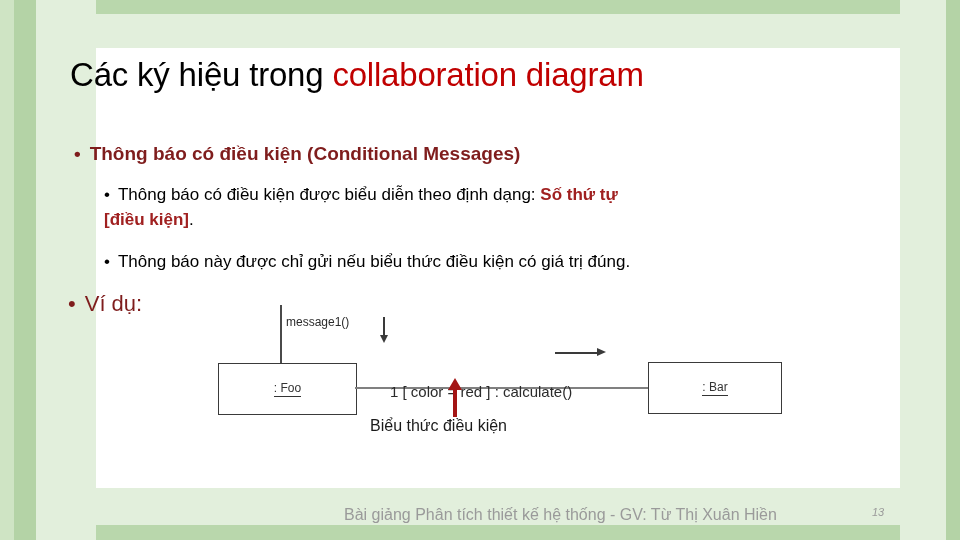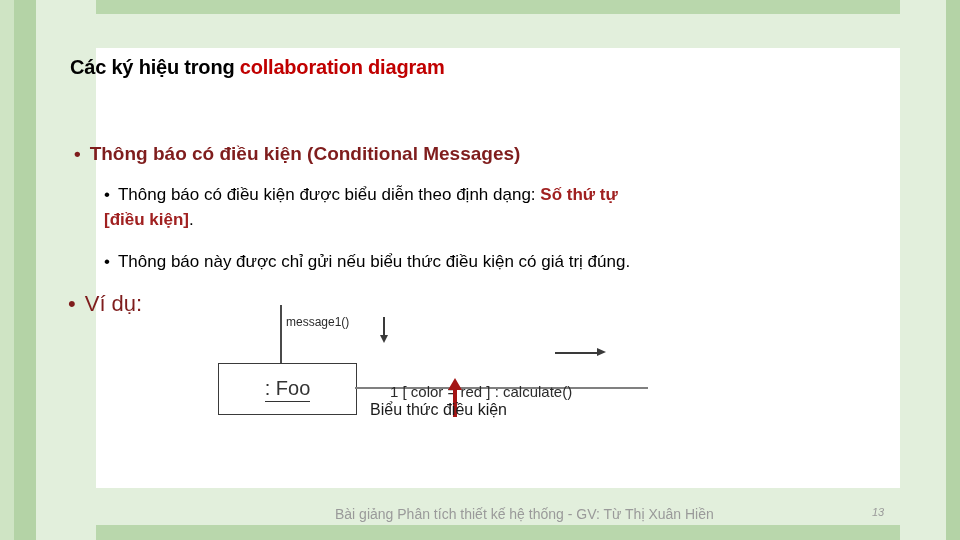--- a/index.html
+++ b/index.html
@@ -40,22 +40,22 @@
     left: 96px; top: 48px;
     width: 804px; height: 440px;
     background: #ffffff;
   }
 
   
   .title {
     position: absolute;
     left: 70px; top: 56px;
     width: 850px;
-    font-size: 20px;
-    font-weight: bold;
+    font-size: 33px;
+    font-weight: normal;
     color: #000000;
     letter-spacing: -0.2px;
     white-space: nowrap;
   }
   .title .accent { color: #c00000; }
 
   
   .bullet-l1 {
     position: absolute;
     font-size: 19px;
@@ -89,21 +89,21 @@
     left: 200px; top: 305px;
     width: 620px; height: 150px;
   }
   .node-box {
     position: absolute;
     border: 1.6px solid #3a3a3a;
     background: #ffffff;
     display: flex;
     align-items: center;
     justify-content: center;
-    font-size: 20px;
+    font-size: 12px;
     color: #333333;
   }
   .node-box span {
     border-bottom: 1.6px solid #333333;
     padding-bottom: 1px;
   }
   .node-foo { left: 18px;  top: 58px; width: 137px; height: 50px; }
   .node-bar { left: 448px; top: 57px; width: 132px; height: 50px; }
 
   .link-line {
@@ -128,21 +128,21 @@
   .cond-label {
     position: absolute;
     left: 190px; top: 62px;
     font-size: 15px;
     color: #2b2b2b;
     white-space: nowrap;
     margin-top: 16px;
   }
   .note-label {
     position: absolute;
-    left: 170px; top: 96px;
+    left: 170px; top: 112px;
     font-size: 16px;
     color: #1a1a1a;
     white-space: nowrap;
   }
 
   .arrow-down {
     position: absolute;
     left: 183px; top: 12px;
     width: 2px; height: 20px;
     background: #3a3a3a;
@@ -180,22 +180,22 @@
     position: absolute;
     left: -5px; top: -11px;
     border-left: 7px solid transparent;
     border-right: 7px solid transparent;
     border-bottom: 12px solid #a31515;
   }
 
   
   .footer-text {
     position: absolute;
-    left: 335px; top: 506px;
-    font-size: 14px;
+    left: 344px; top: 506px;
+    font-size: 16px;
     color: #9a9a9a;
     white-space: nowrap;
   }
   .footer-page {
     position: absolute;
     left: 872px; top: 506px;
     font-size: 11px;
     color: #9a9a9a;
     font-style: italic;
   }
@@ -237,20 +237,23 @@
 
     <div class="node-box node-foo">
         <span>: Foo</span>
       </div>
 
     <div class="link-line"></div>
 
     <div class="cond-label">1 [ color = red ] :  calculate()</div>
     <div class="arrow-right"></div>
 
+    <div class="node-box node-bar">
+        <span>: Bar</span>
+      </div>
 
     <div class="arrow-up-red"></div>
     <div class="note-label">Biểu thức điều kiện</div>
   </div>
 
   <div class="footer-text">Bài giảng Phân tích thiết kế hệ thống - GV: Từ Thị Xuân Hiền</div>
   <div class="footer-page">13</div>
 
 </div>
 

